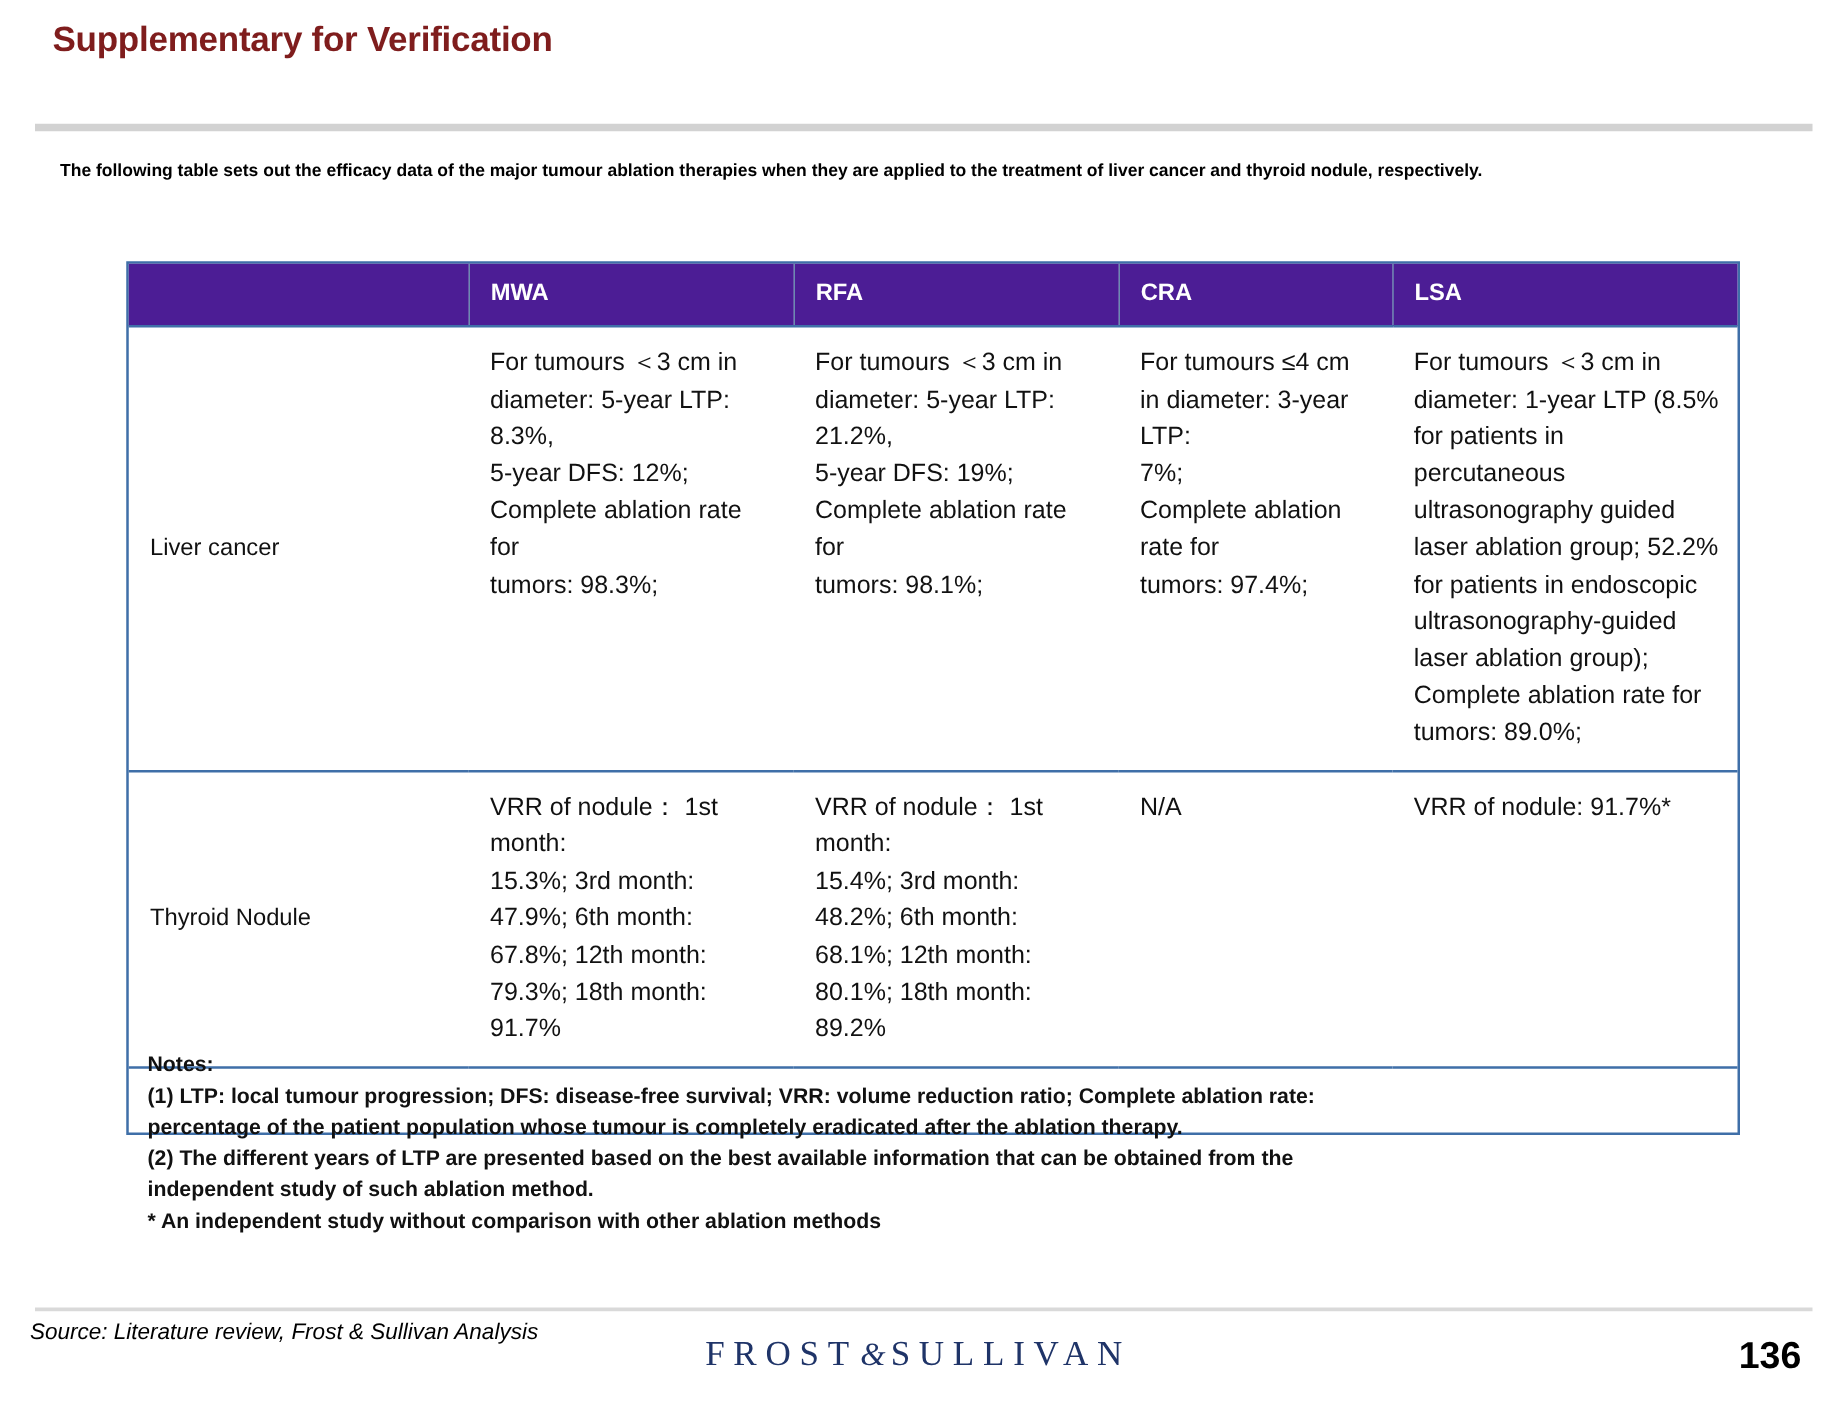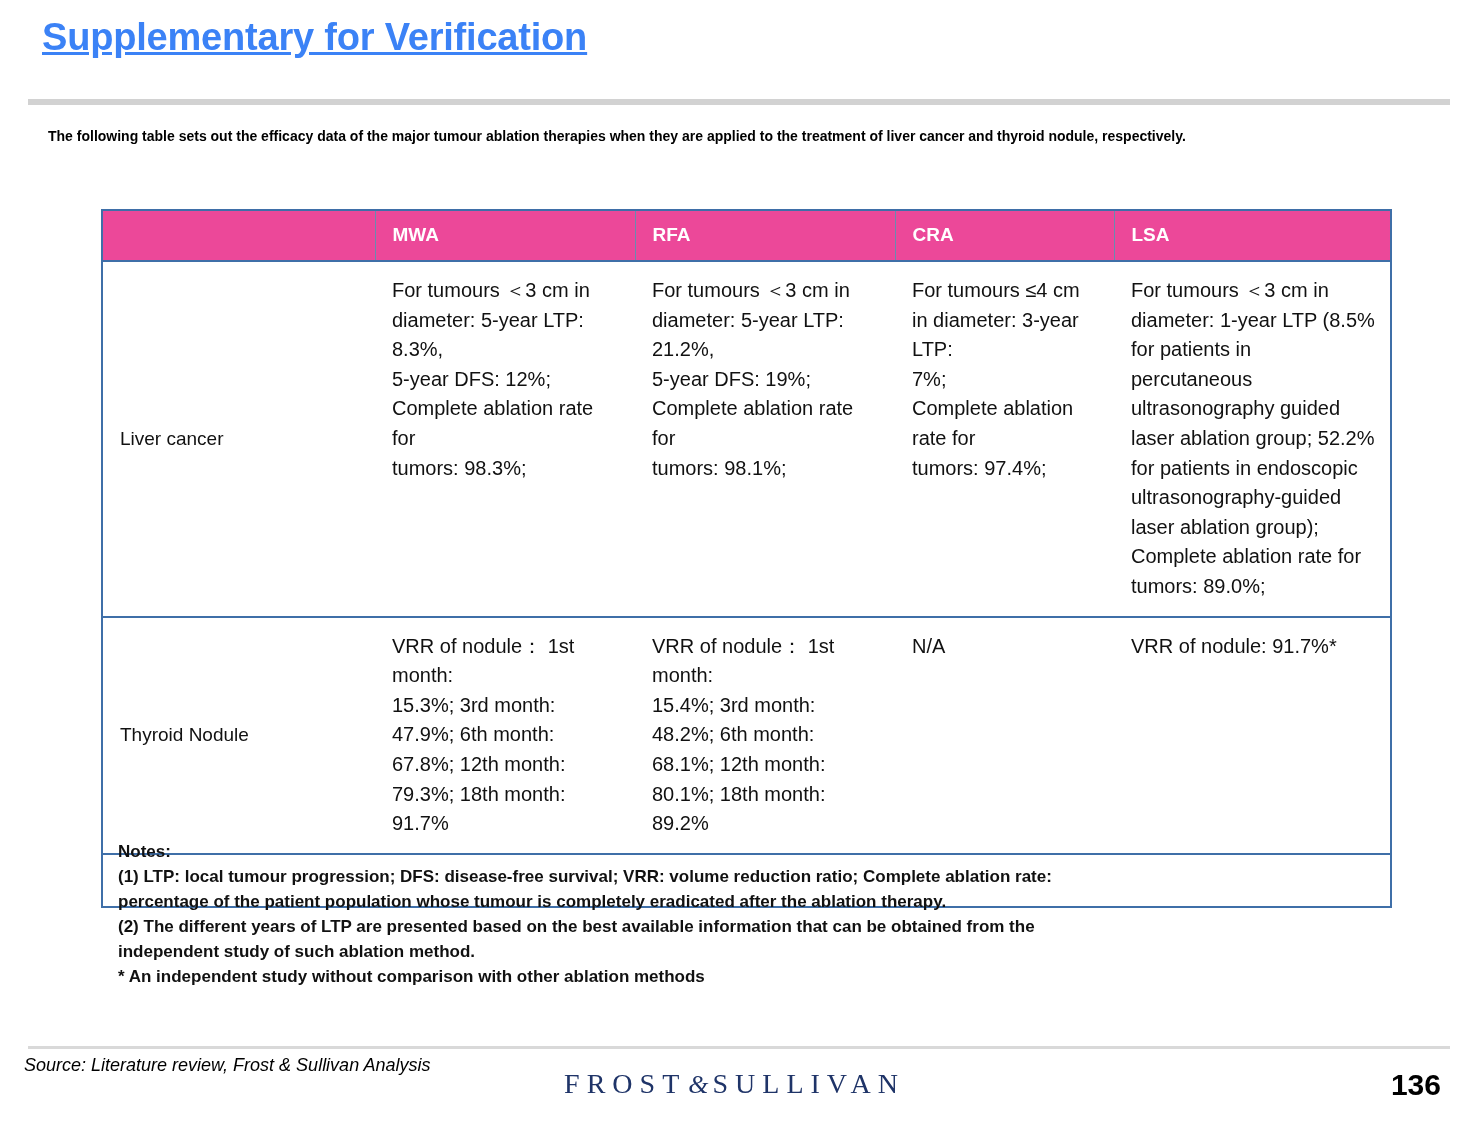--- a/index.html
+++ b/index.html
@@ -14,26 +14,25 @@
     font-family: "Liberation Sans", sans-serif;
     color: #000000;
     overflow: hidden;
   }
 
   
   .slide-title {
     position: absolute;
     left: 42px;
     top: 16px;
-    font-size: 38px;
-    font-weight: bold;
-    color: #3b82f6;
+    font-size: 28px;
+    font-weight: bold;
+    color: #7f1d1d;
     letter-spacing: -0.2px;
     white-space: nowrap;
-    text-decoration: underline;
   }
 
   
   .title-rule {
     position: absolute;
     left: 28px;
     top: 99px;
     width: 1422px;
     height: 6px;
     background: #D2D2D2;
@@ -67,21 +66,21 @@
     border-collapse: collapse;
     table-layout: fixed;
   }
   .efficacy-table col.c0 { width: 272px; }
   .efficacy-table col.c1 { width: 260px; }
   .efficacy-table col.c2 { width: 260px; }
   .efficacy-table col.c3 { width: 219px; }
   .efficacy-table col.c4 { width: 276px; }
 
   .efficacy-table thead th {
-    background: #ec4899;
+    background: #4c1d95;
     color: #ffffff;
     font-size: 19px;
     font-weight: bold;
     text-align: left;
     padding: 13px 0 14px 17px;
     height: 24px;
     vertical-align: middle;
     border-right: 1px solid #6A8BB0;
     box-sizing: border-box;
   }

